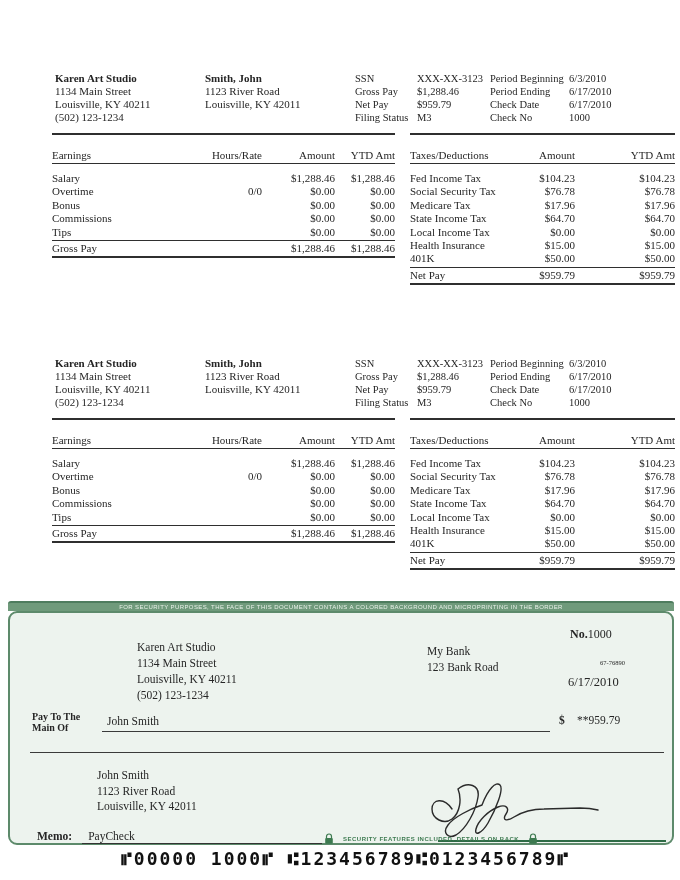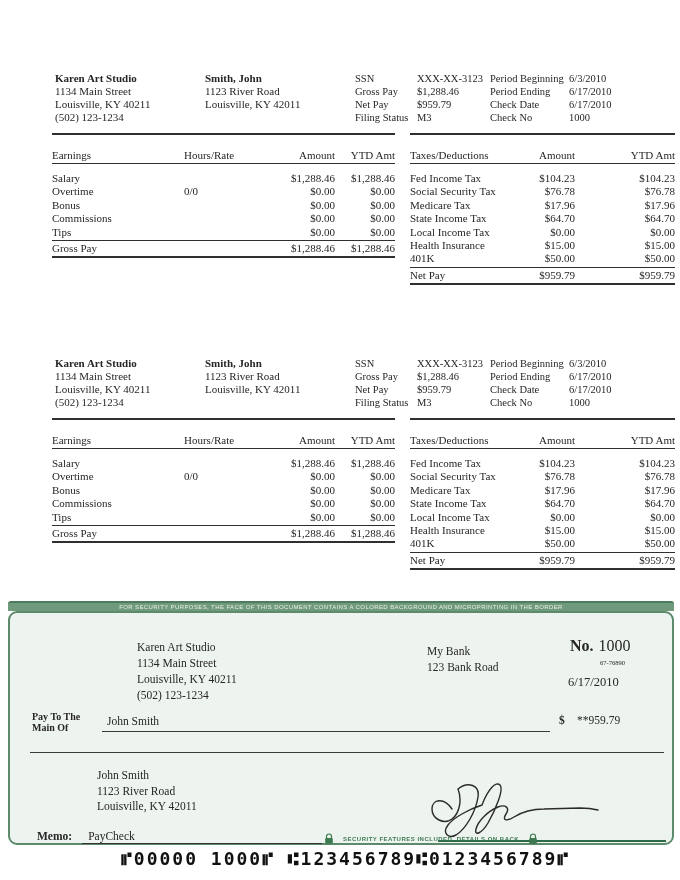--- a/index.html
+++ b/index.html
@@ -21,34 +21,34 @@
   .blk-summary .k{width:62px}
   .blk-period .k{width:79px}
   .tables{position:relative;height:150px}
   .earn{position:absolute;left:0;top:0;width:343px}
   .ded{position:absolute;left:358px;top:0;width:265px}
   .t-head{border-top:2px solid #2f2f2f;border-bottom:1px solid #2f2f2f;padding:14px 0 2px}
   .earn-grid{display:grid;grid-template-columns:132px 78px 73px 60px}
   .ded-grid{display:grid;grid-template-columns:100px 65px 100px}
   .t-row{line-height:13.4px}
   .t-sp{height:8px}
-  .c-hours{text-align:left}
+  .c-hours{text-align:right}
   .c-amt,.c-ytd{text-align:right}
   .t-total{border-top:1px solid #2f2f2f;border-bottom:2px solid #2f2f2f;padding:1px 0 2px;margin-top:1px}
   
   .check-band{position:absolute;left:8px;top:601px;width:666px;height:10px;box-sizing:border-box;
     background:#6f9a7b;border-top:2px solid #4e7c5e;border-radius:3px 3px 0 0;text-align:center;overflow:hidden}
   .check-band span{display:block;font-family:"Liberation Sans",sans-serif;font-size:6px;line-height:8px;
     color:#e9f1e9;letter-spacing:.4px;white-space:nowrap}
   .check-body{position:absolute;left:8px;top:611px;width:662px;height:230px;background:#edf3ee;
     border:2px solid #5d8a6b;border-radius:9px;font-size:11.5px}
   .check-body .abs{position:absolute}
   .c-company{left:127px;top:26px;line-height:16px}
   .c-bank{left:417px;top:30px;line-height:16px}
-  .c-no{left:560px;top:24px;font-size:16px;display:flex;gap:5px}
+  .c-no{left:560px;top:14px;font-size:12px;display:flex;}
   .c-frac{left:590px;top:46px;font-size:6.5px}
   .c-date{left:558px;top:62px;font-size:12.5px}
   .c-payto{left:22px;top:98px;font-weight:bold;font-size:10px;line-height:11px}
   .c-payeeline{left:92px;top:101px;width:448px;height:17px;border-bottom:1px solid #3a3a3a}
   .c-payee{left:97px;top:102px}
   .c-cur{left:549px;top:101px;font-weight:bold}
   .c-amt2{left:567px;top:101px}
   .c-wordsline{left:20px;top:122px;width:634px;height:17px;border-bottom:1px solid #3a3a3a}
   .c-words{left:25px;top:124px}
   .c-payeeaddr{left:87px;top:155px;line-height:15.5px}

